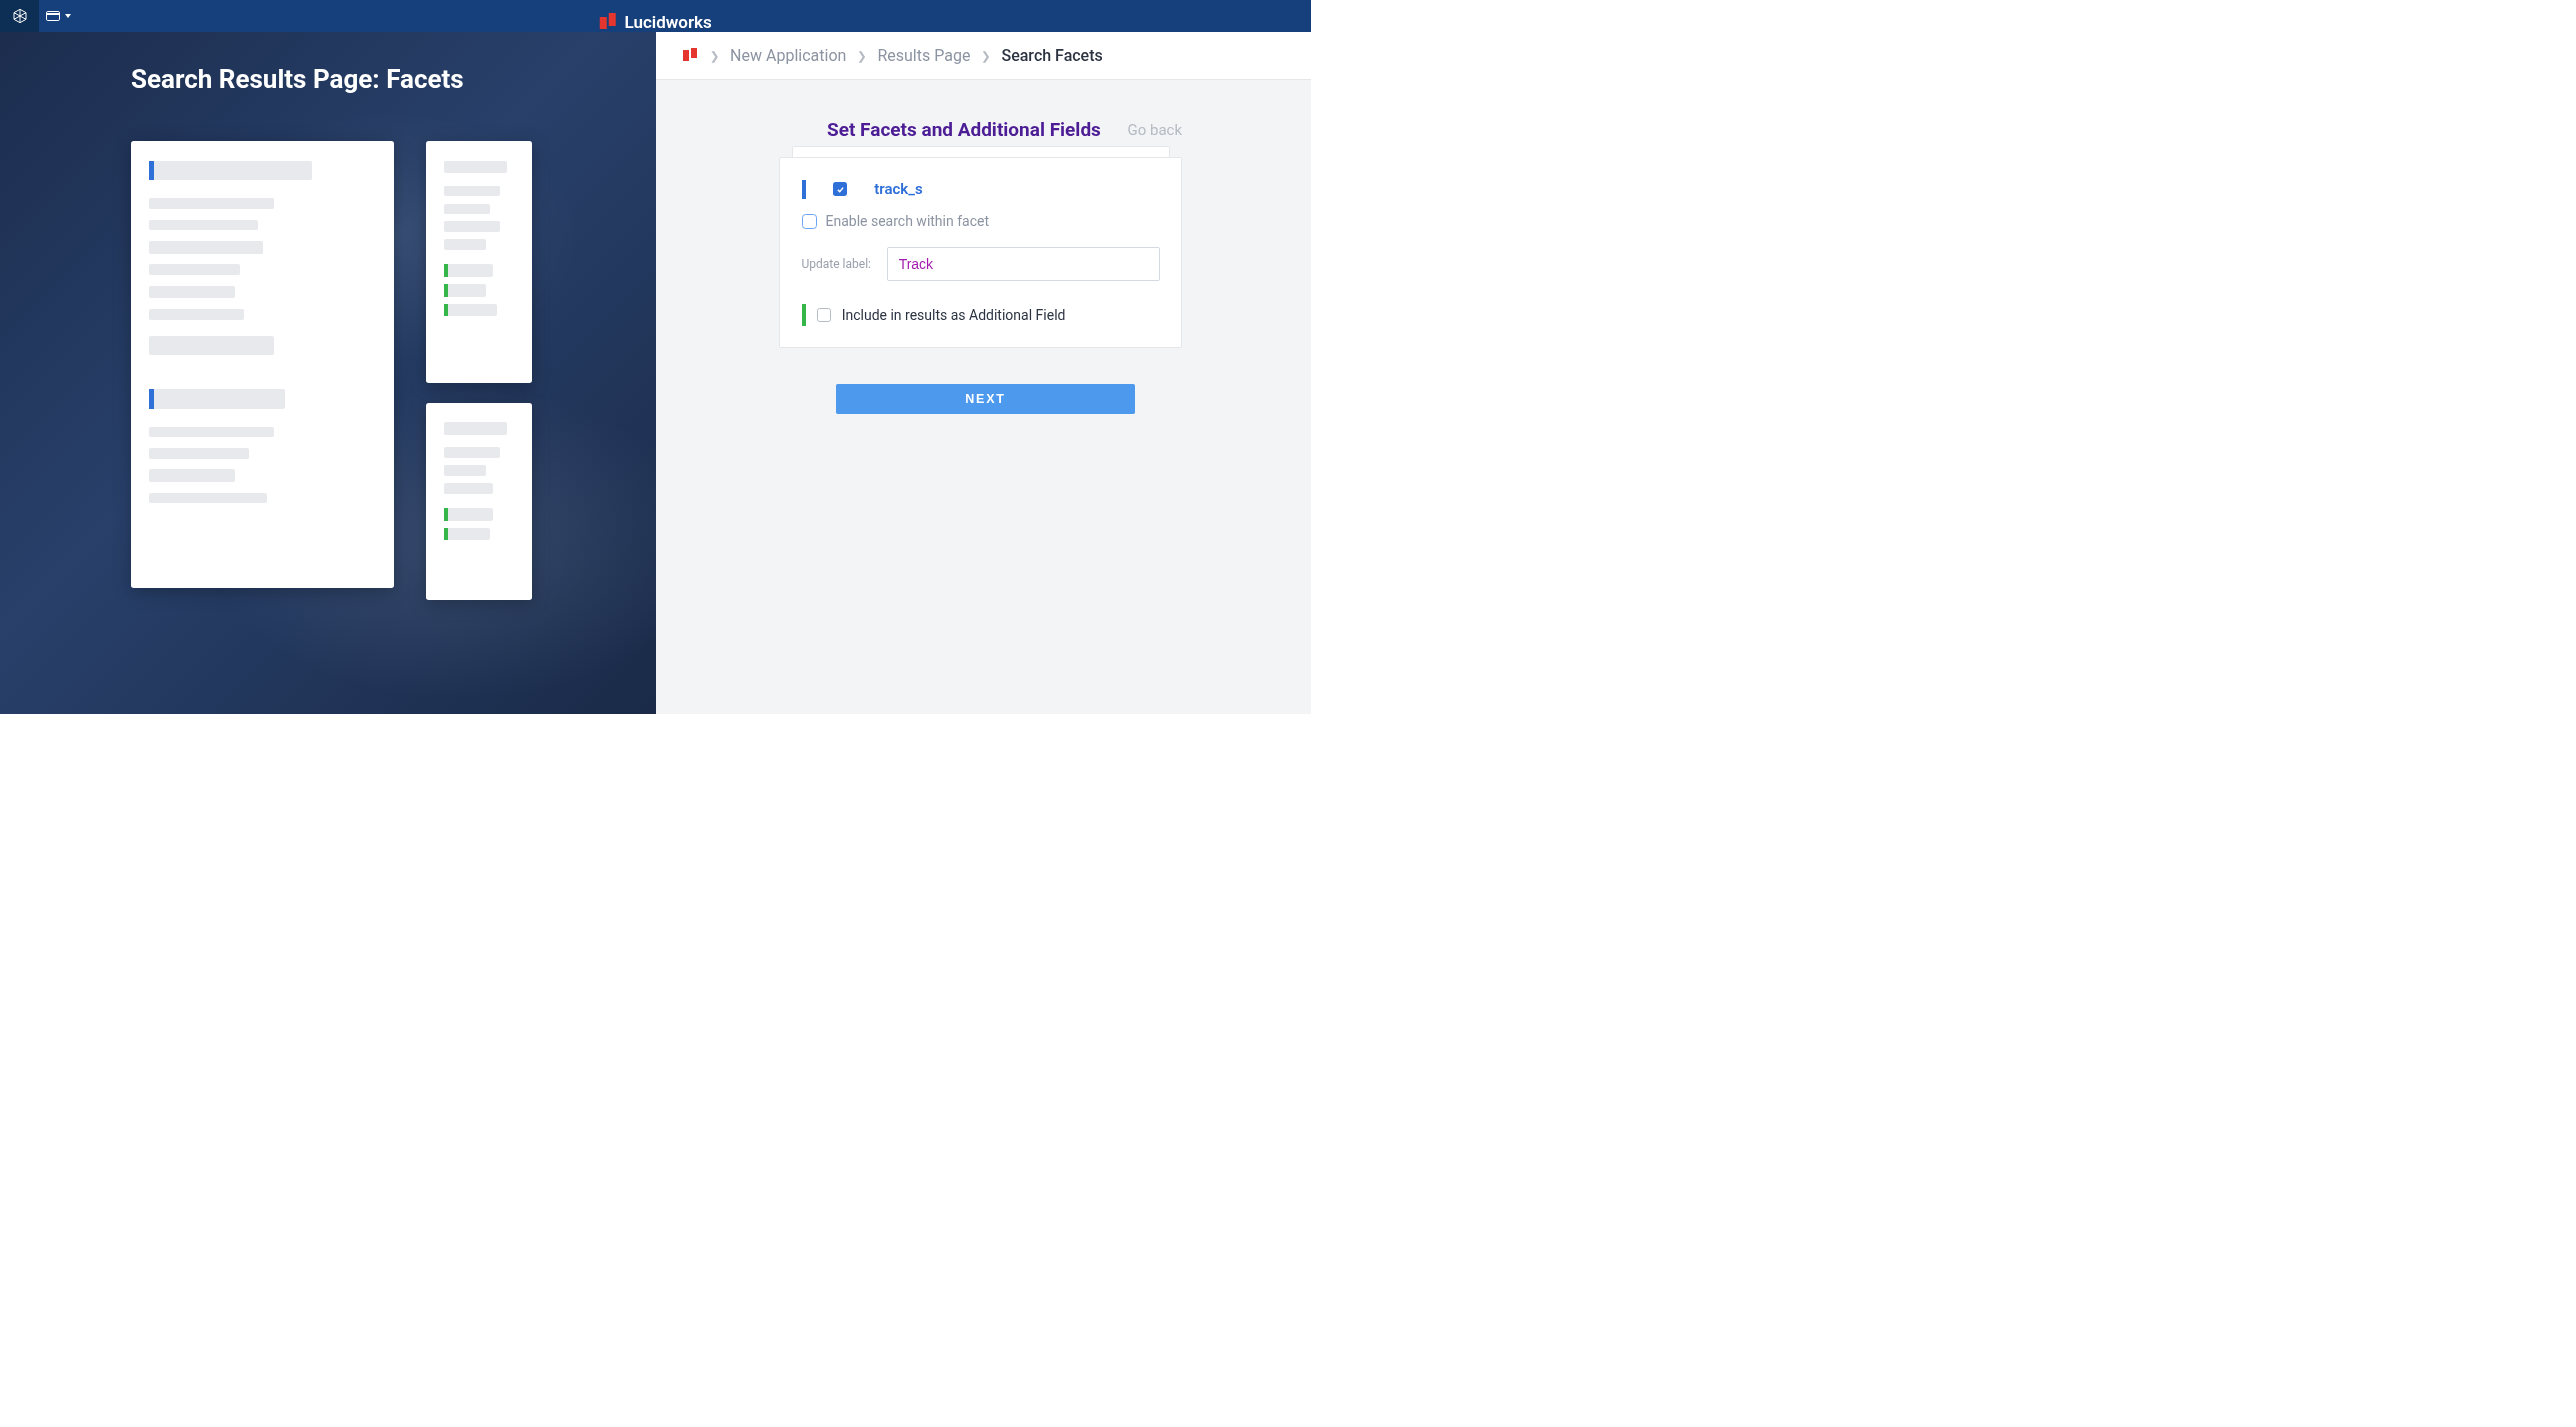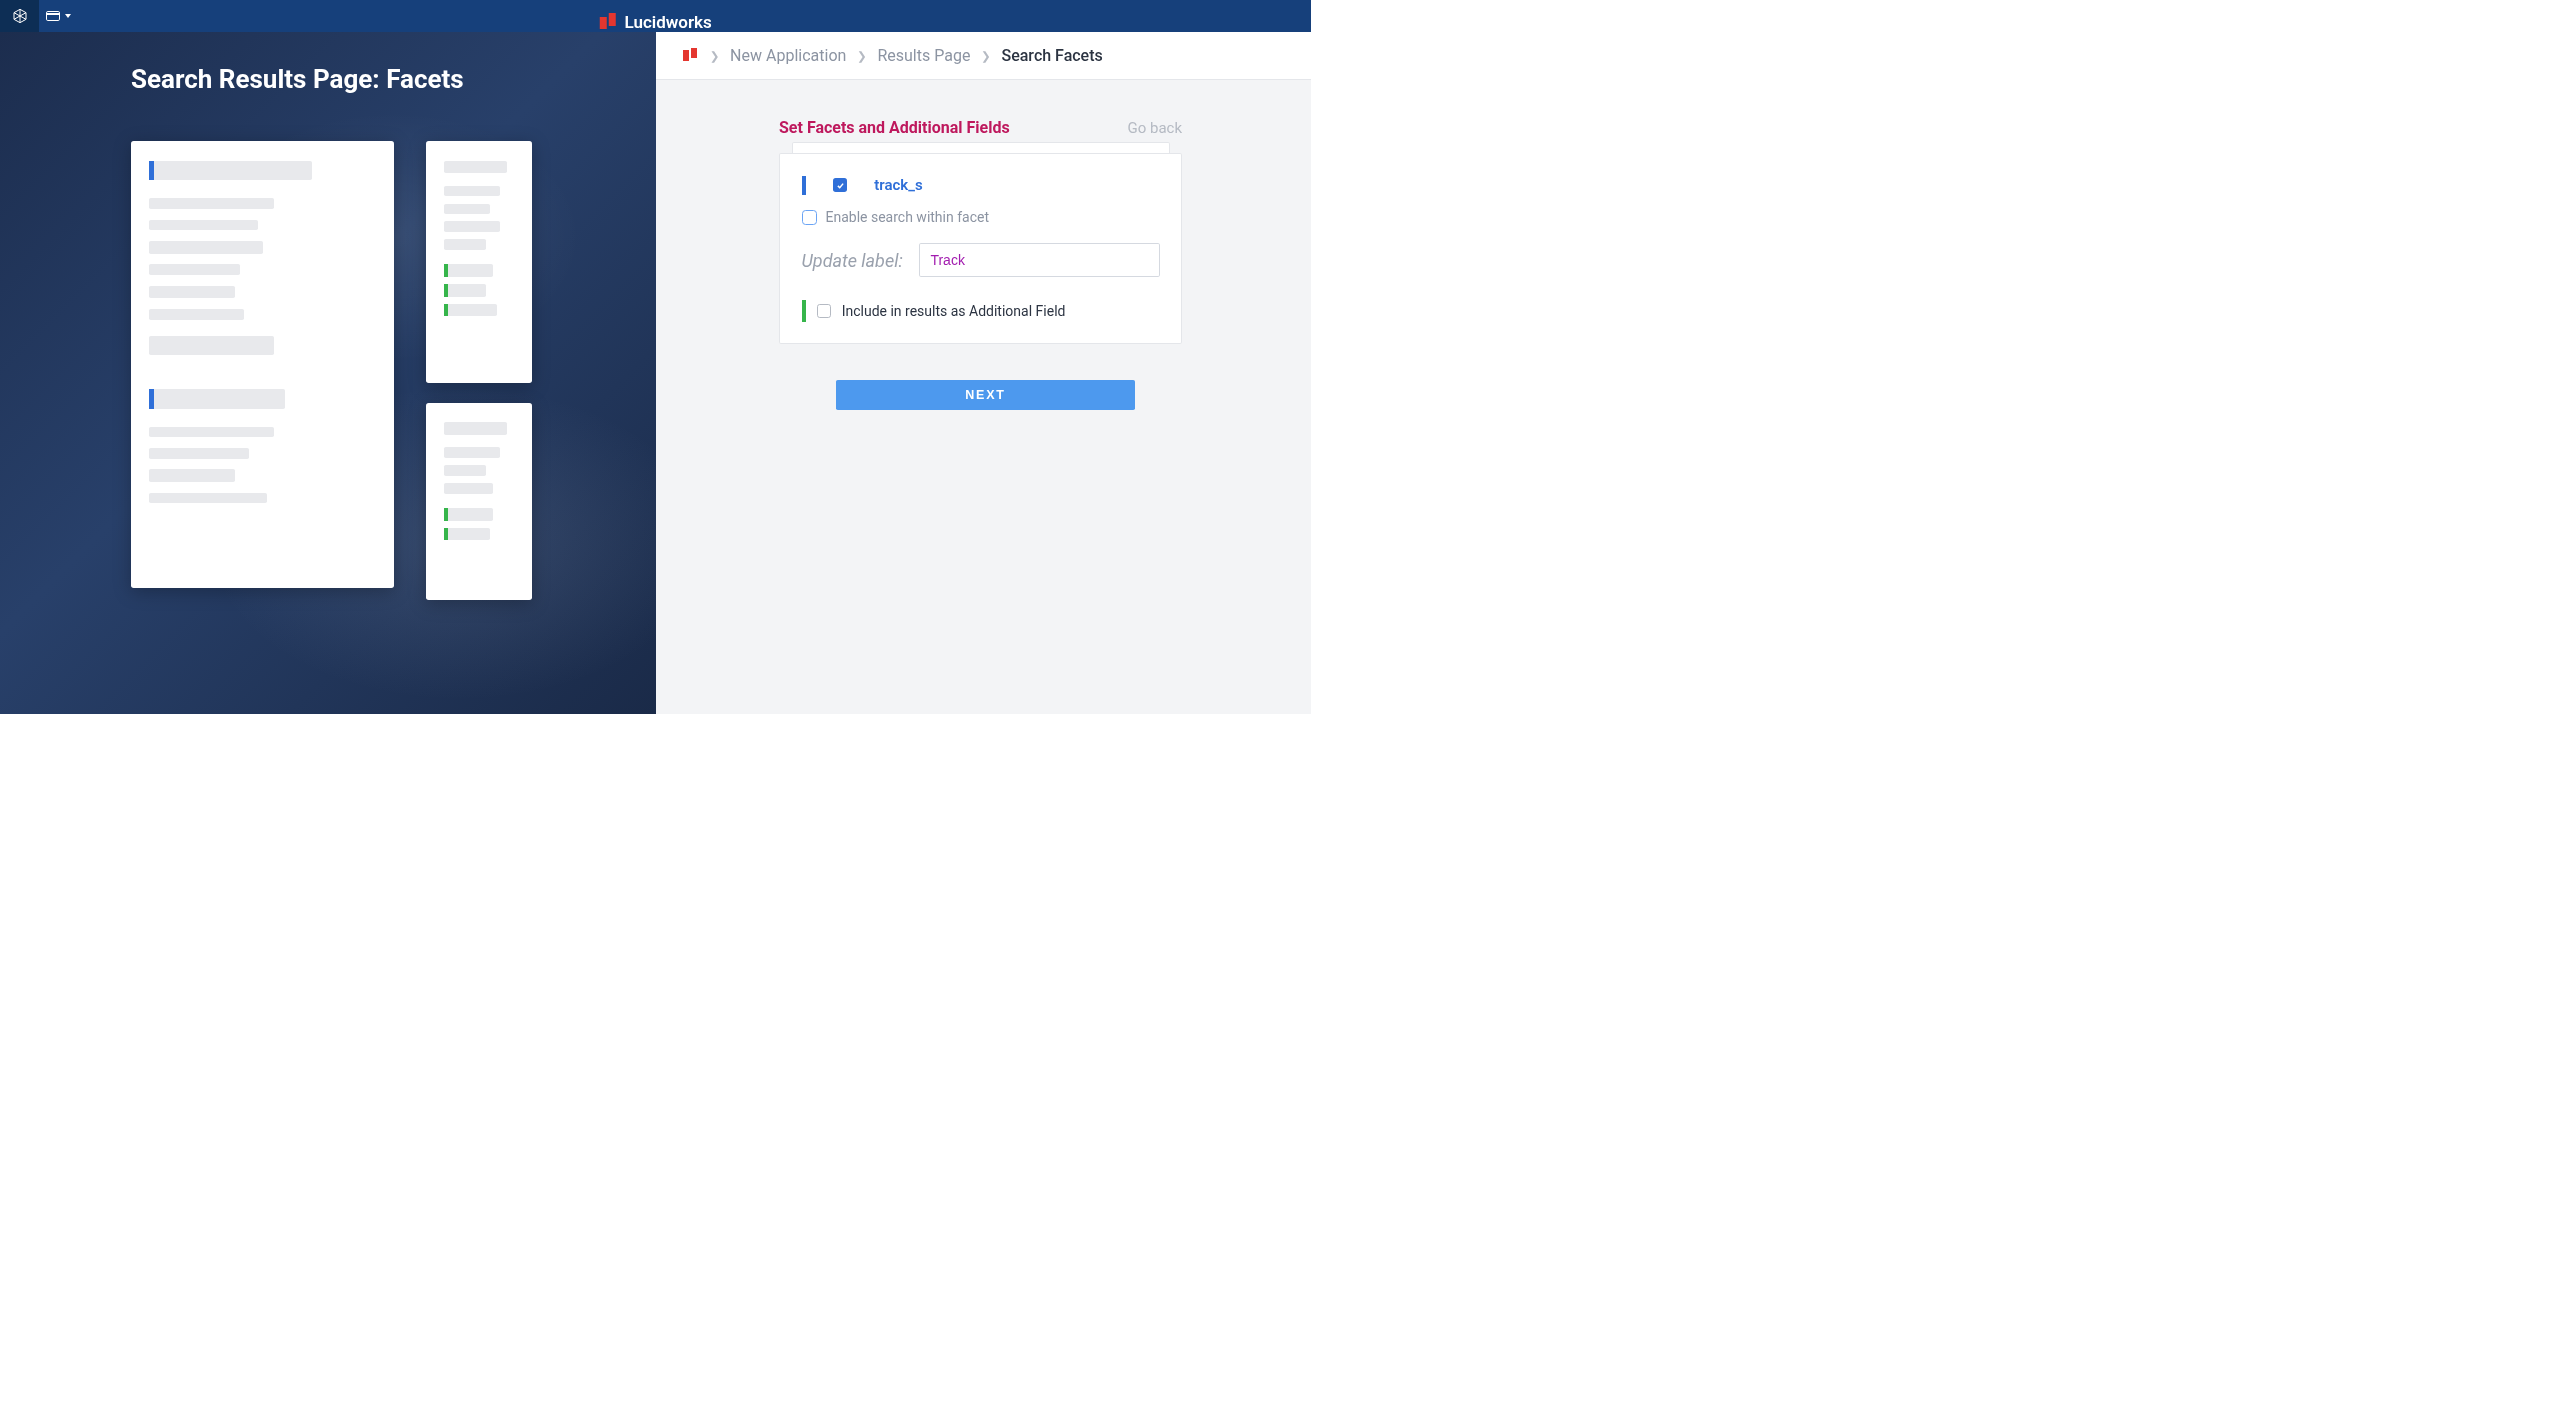--- a/index.html
+++ b/index.html
@@ -190,23 +190,24 @@
   overflow: hidden;
 }
 .config-header {
   display: flex;
   justify-content: space-between;
   align-items: center;
   margin-bottom: 16px;
   width: 403px;
 }
 .config-title {
-  font-size: 16px;
+  font-size: 19px;
   font-weight: 700;
-  color: #be185d;
+  color: #4c1d95;
+  margin-left: 48px;
 }
 .go-back {
   color: #b5bac3;
   font-size: 15px;
 }
 .card-stack {
   width: 403px;
   position: relative;
 }
 .card-behind {
@@ -271,21 +272,21 @@
 .enable-row {
   display: flex; align-items: center; gap: 9px; margin-bottom: 18px;
 }
 .empty-check {
   width: 15px; height: 15px; border: 1.8px solid #6aa4f5; border-radius: 3.6px;
 }
 .enable-row .txt { color: #8c94a2; font-size: 14px; }
 .label-row {
   display: flex; align-items: center; gap: 16px; margin-bottom: 23px;
 }
-.label-row .lbl { color: #9aa1ad; font-size: 18px; font-style: italic; }
+.label-row .lbl { color: #9aa1ad; font-size: 12px; }
 .label-input {
   flex: 1; height: 34px; border: 0.9px solid #d5d9e0; border-radius: 1.8px; padding: 0 10.7px; font-size: 14px; color: #a21caf;
 }
 .include-row {
   display: flex; align-items: center; gap: 10.7px;
 }
 .include-bar { width: 4.5px; height: 21.5px; background: #36b54b; }
 .include-check {
   width: 14.3px; height: 14.3px; border: 1.3px solid #b5bac3; border-radius: 2.7px;
 }

